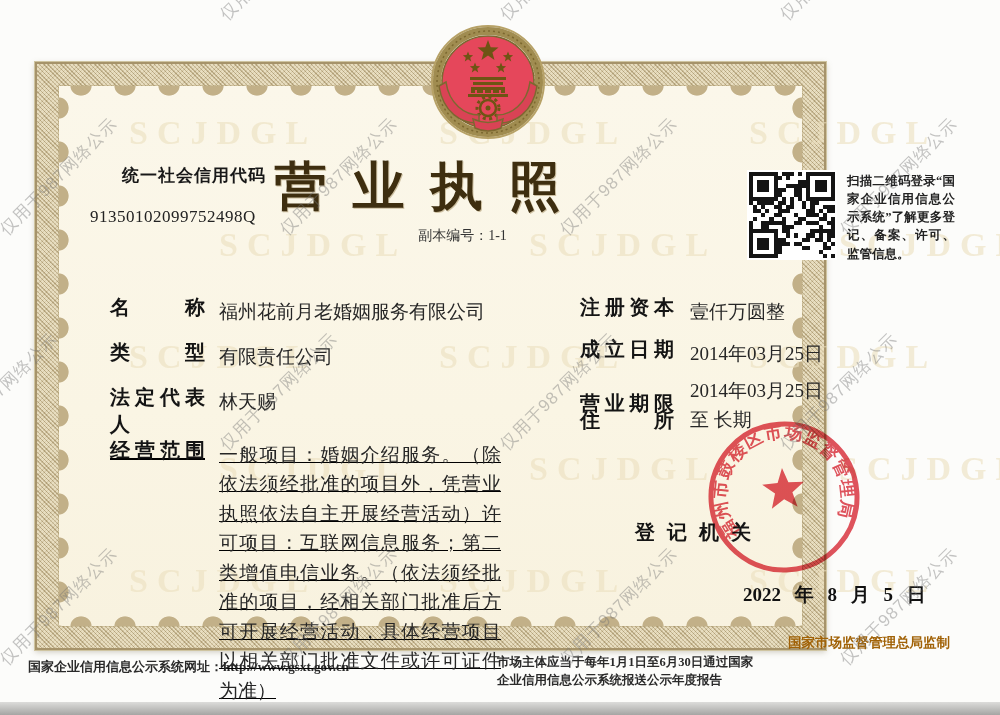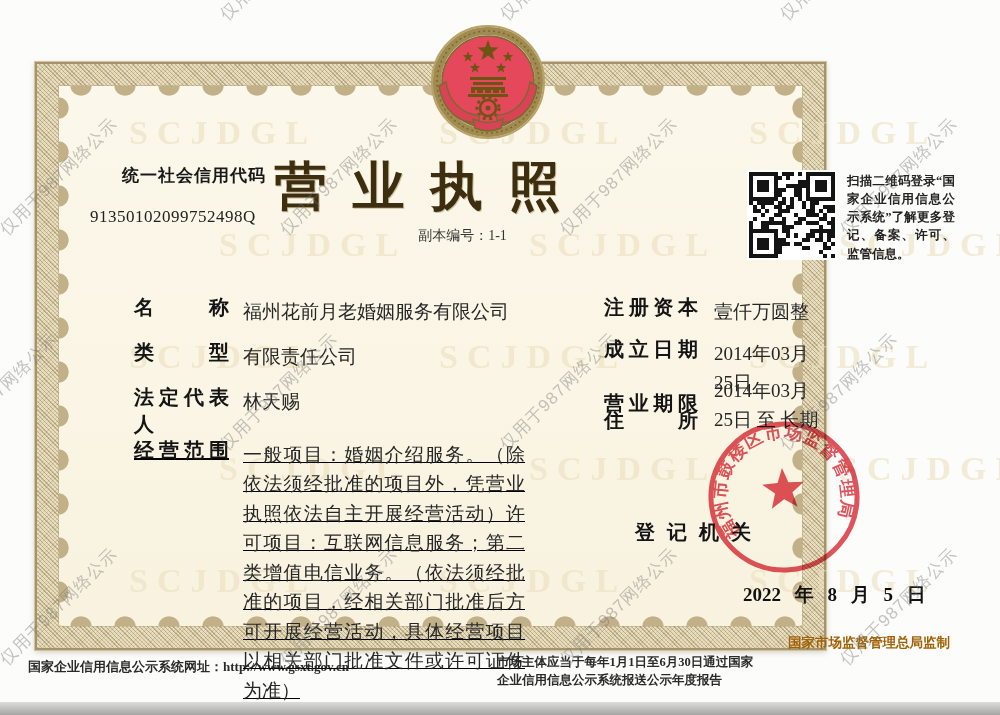--- a/index.html
+++ b/index.html
@@ -76,21 +76,21 @@
   .qr-caption {
     position:absolute; left:810px; top:108px; width:108px; z-index:5;
     font-family:"Liberation Serif", serif; font-weight:600;
     font-size:12.5px; line-height:1.45; color:#222; text-align:justify;
   }
 
   
   .frow { position:absolute; display:flex; z-index:5; }
   .flabel {
     flex:none; font-weight:bold; color:#141414; font-size:20px;
-    text-align:justify; text-align-last:justify;margin-left:24px;
+    text-align:justify; text-align-last:justify;
   }
   .flabel.w-left  { width:95px;  margin-right:14px; }
   .flabel.w-right { width:94px;  margin-right:16px; }
   .fvalue {
     font-family:"Liberation Serif", serif; font-size:19px; color:#262626;
     line-height:1.55; padding-top:3px;
   }
   .fvalue.scope { width:282px; text-align:justify; }
   .fvalue.addr  { width:238px; }
 

